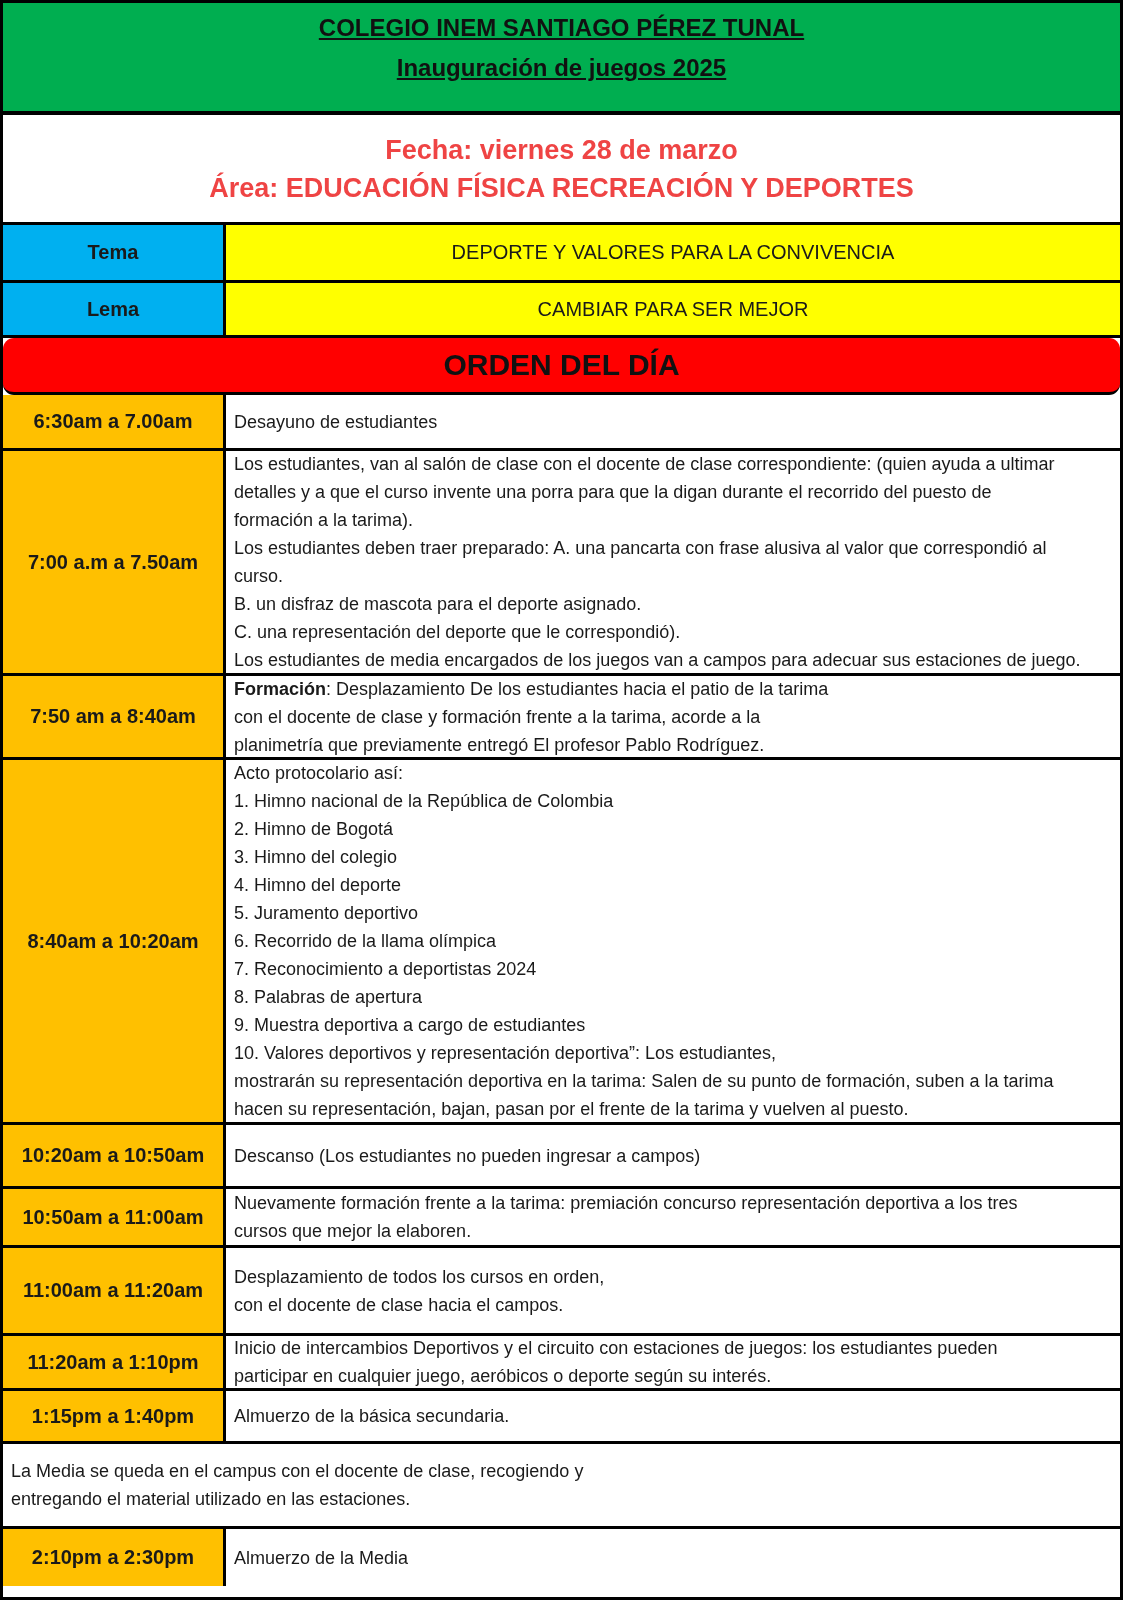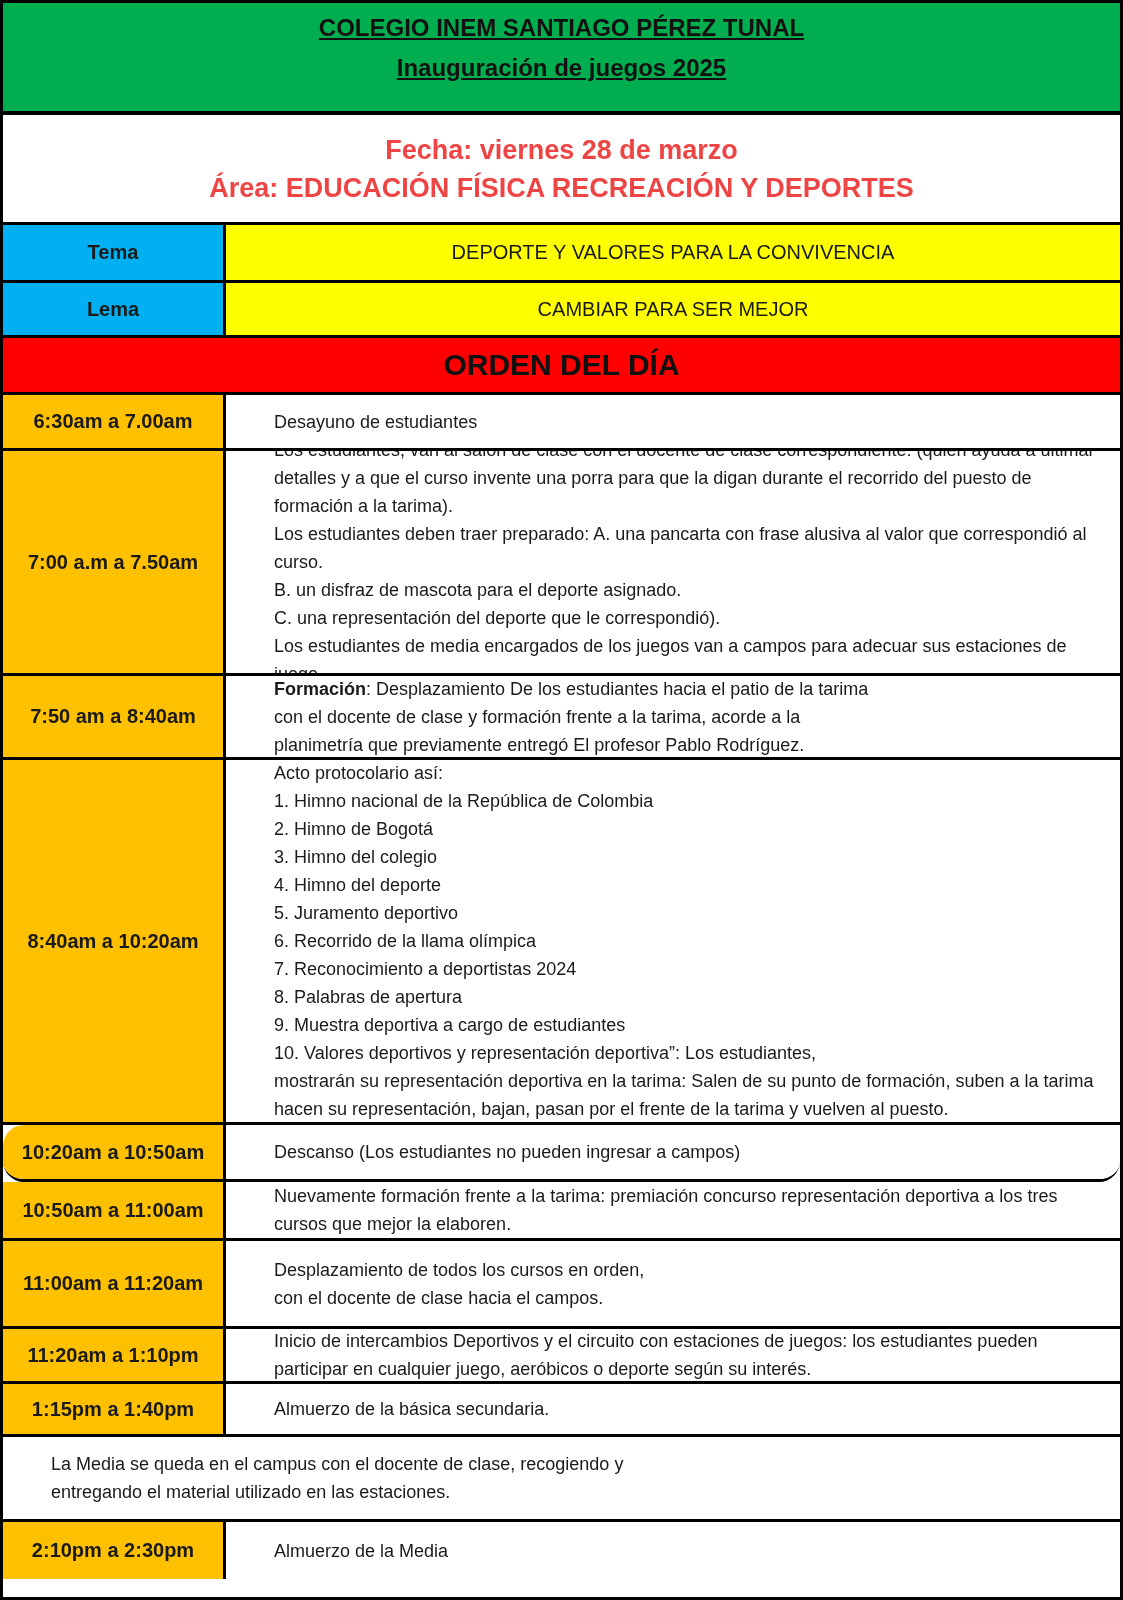--- a/index.html
+++ b/index.html
@@ -30,43 +30,43 @@
     background:var(--blue,#00B0F0); display:flex; align-items:center; justify-content:center;
     font-size:20px; font-weight:bold;
   }
   .kv-value{
     flex:1; background:var(--yellow,#FFFF00); display:flex; align-items:center; justify-content:center;
     font-size:20px; font-weight:normal; text-align:center;
   }
   
   .red-banner{
     height:57px; background:var(--red,#FF0000); align-items:center; justify-content:center;
-    font-size:30px; font-weight:bold; color:#111;
+    font-size:30px; font-weight:bold; color:#111;border-radius:11px;
   }
   
   .s-row{display:flex; box-sizing:border-box; border-bottom:3px solid #000; overflow:hidden;}
   .s-row:nth-child(1){height:56px;}
   .s-row:nth-child(2){height:225px;}
   .s-row:nth-child(3){height:84px;}
   .s-row:nth-child(4){height:365px;}
-  .s-row:nth-child(5){height:57px;border-radius:21px;}
+  .s-row:nth-child(5){height:64px;}
   .s-row:nth-child(6){height:59px;}
   .s-row:nth-child(7){height:88px;}
   .s-row:nth-child(8){height:55px;}
   .s-row:nth-child(9){height:53px;}
   .s-row:nth-child(10){height:85px;}
   .s-row:nth-child(11){height:57px; border-bottom:none;}
   .time-cell{
     width:223px; box-sizing:border-box; border-right:3px solid #000;
     background:var(--orange,#FFC000); display:flex; align-items:center; justify-content:center;
     font-size:20px; font-weight:bold; text-align:center; padding:0 4px; flex-shrink:0;
   }
   .activity-cell{
     flex:1; background:#fff; display:flex; align-items:center; overflow:hidden;
-    padding:1px 10px 1px 8px; box-sizing:border-box;margin-left:40px;
+    padding:1px 10px 1px 8px; box-sizing:border-box;
   }
   .txt{white-space:pre-line; font-size:18px; line-height:28px; color:#1a1a1a;}
   .txt b{font-weight:bold;}
 </style>
 </head>
 <body>
 
 <div class="page">
 
   <div class="sect green-header">

